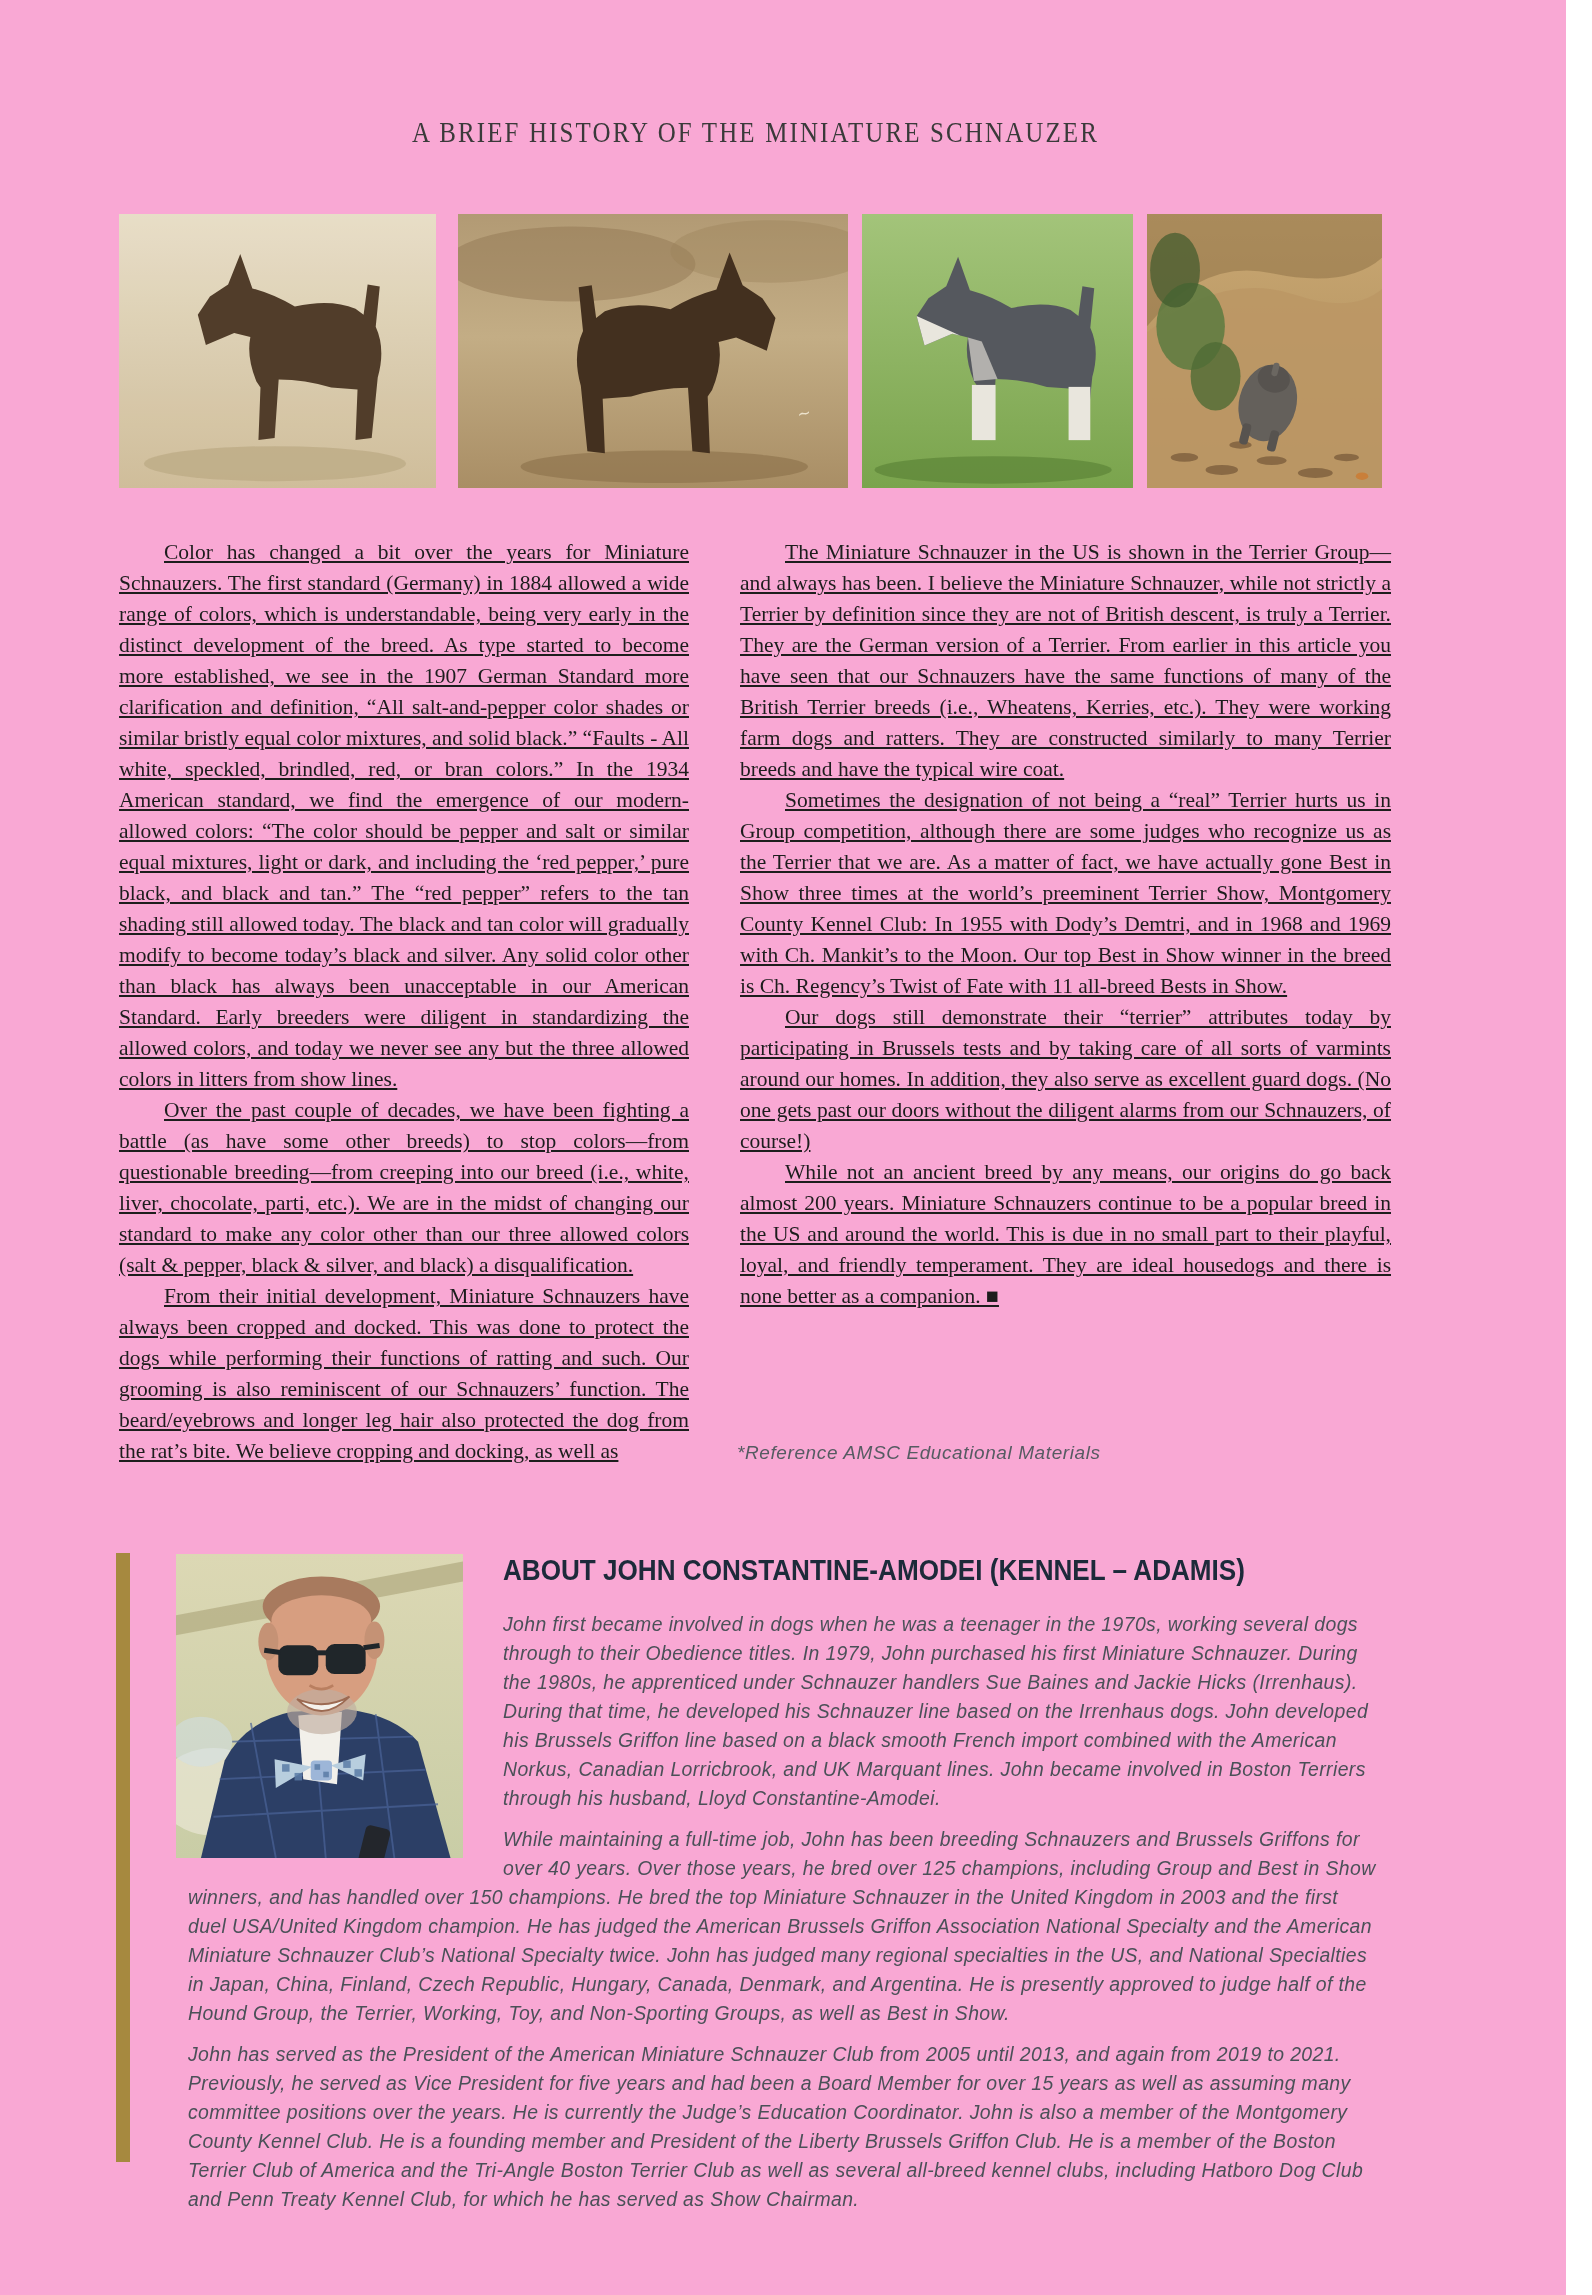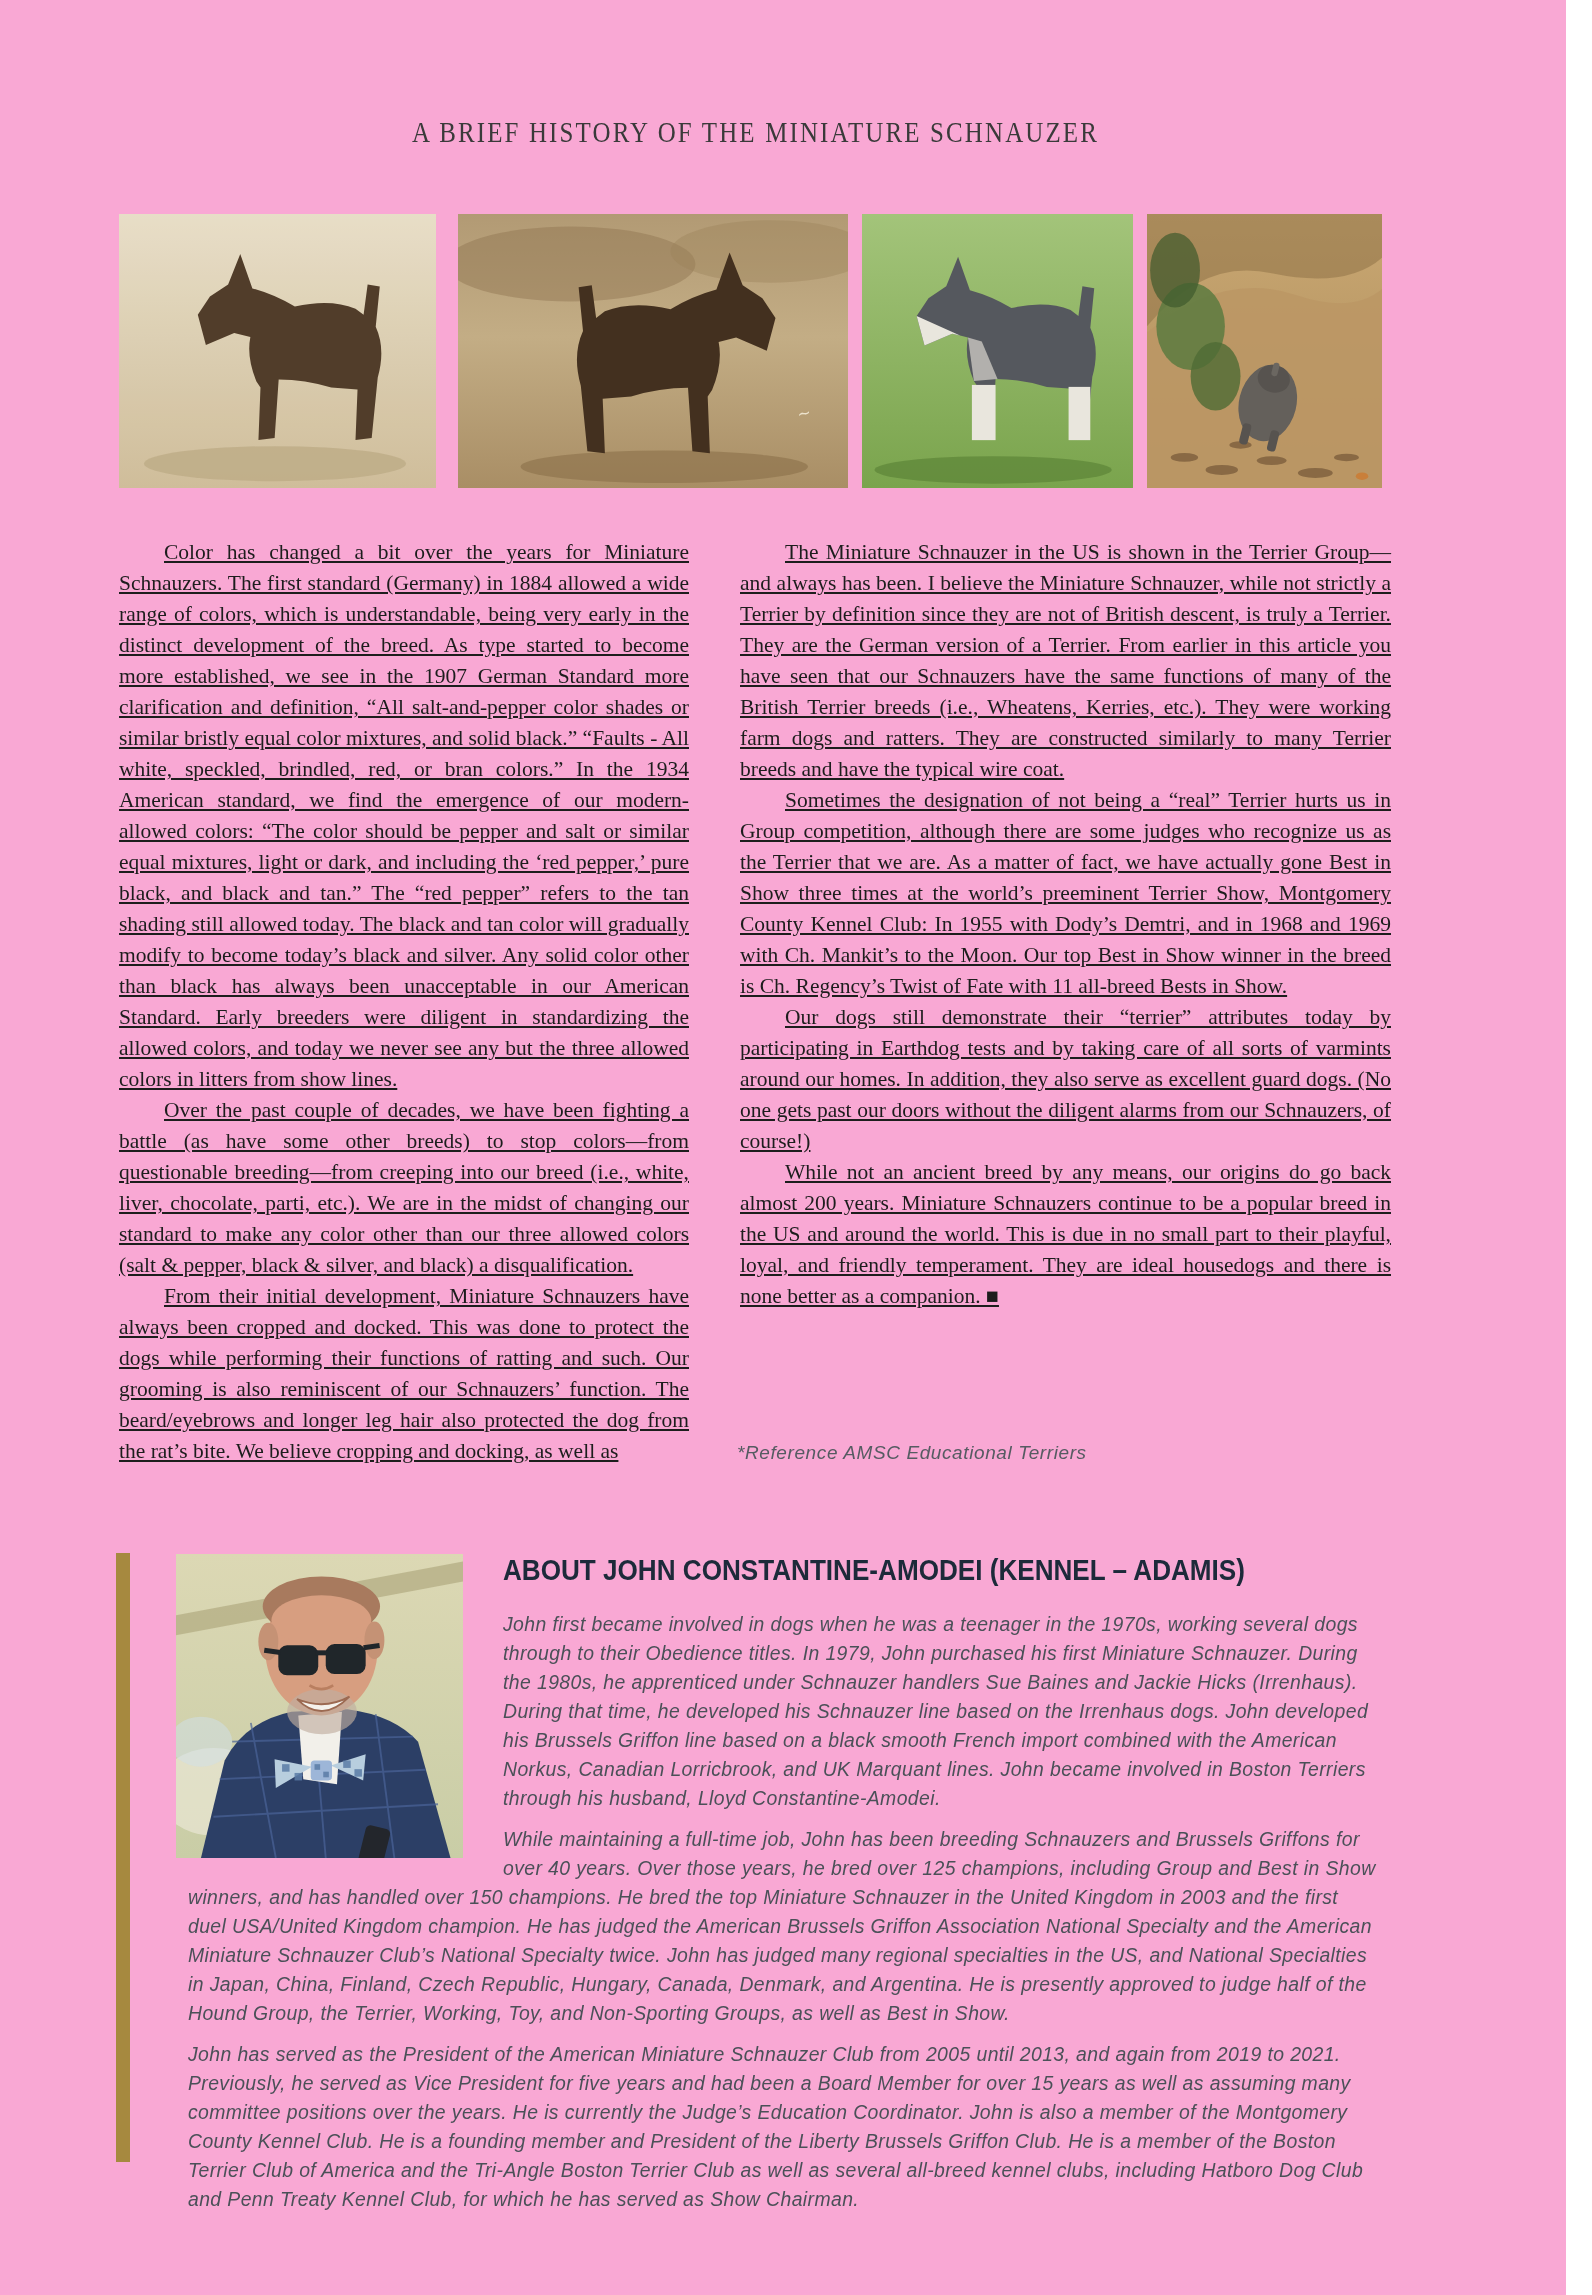--- a/index.html
+++ b/index.html
@@ -144,25 +144,25 @@
   </figure>
 
   <div class="col" id="col1">
       <p class="indent">Color has changed a bit over the years for Miniature Schnauzers. The first standard (Germany) in 1884 allowed a wide range of colors, which is understandable, being very early in the distinct development of the breed. As type started to become more established, we see in the 1907 German Standard more clarification and definition, “All salt-and-pepper color shades or similar bristly equal color mixtures, and solid black.” “Faults - All white, speckled, brindled, red, or bran colors.” In the 1934 American standard, we find the emergence of our modern-allowed colors: “The color should be pepper and salt or similar equal mixtures, light or dark, and including the ‘red pepper,’ pure black, and black and tan.” The “red pepper” refers to the tan shading still allowed today. The black and tan color will gradually modify to become today’s black and silver. Any solid color other than black has always been unacceptable in our American Standard. Early breeders were diligent in standardizing the allowed colors, and today we never see any but the three allowed colors in litters from show lines.</p>
       <p class="indent">Over the past couple of decades, we have been fighting a battle (as have some other breeds) to stop colors—from questionable breeding—from creeping into our breed (i.e., white, liver, chocolate, parti, etc.). We are in the midst of changing our standard to make any color other than our three allowed colors (salt &amp; pepper, black &amp; silver, and black) a disqualification.</p>
       <p class="indent">From their initial development, Miniature Schnauzers have always been cropped and docked. This was done to protect the dogs while performing their functions of ratting and such. Our grooming is also reminiscent of our Schnauzers’ function. The beard/eyebrows and longer leg hair also protected the dog from the rat’s bite. We believe cropping and docking, as well as</p>
     </div>
   <div class="col" id="col2">
       <p class="indent">The Miniature Schnauzer in the US is shown in the Terrier Group—and always has been. I believe the Miniature Schnauzer, while not strictly a Terrier by definition since they are not of British descent, is truly a Terrier. They are the German version of a Terrier. From earlier in this article you have seen that our Schnauzers have the same functions of many of the British Terrier breeds (i.e., Wheatens, Kerries, etc.). They were working farm dogs and ratters. They are constructed similarly to many Terrier breeds and have the typical wire coat.</p>
       <p class="indent">Sometimes the designation of not being a “real” Terrier hurts us in Group competition, although there are some judges who recognize us as the Terrier that we are. As a matter of fact, we have actually gone Best in Show three times at the world’s preeminent Terrier Show, Montgomery County Kennel Club: In 1955 with Dody’s Demtri, and in 1968 and 1969 with Ch. Mankit’s to the Moon. Our top Best in Show winner in the breed is Ch. Regency’s Twist of Fate with 11 all-breed Bests in Show.</p>
-      <p class="indent">Our dogs still demonstrate their “terrier” attributes today by participating in Earthdog tests and by taking care of all sorts of varmints around our homes. In addition, they also serve as excellent guard dogs. (No one gets past our doors without the diligent alarms from our Schnauzers, of course!)</p>
+      <p class="indent">Our dogs still demonstrate their “terrier” attributes today by participating in Brussels tests and by taking care of all sorts of varmints around our homes. In addition, they also serve as excellent guard dogs. (No one gets past our doors without the diligent alarms from our Schnauzers, of course!)</p>
       <p class="indent">While not an ancient breed by any means, our origins do go back almost 200 years. Miniature Schnauzers continue to be a popular breed in the US and around the world. This is due in no small part to their playful, loyal, and friendly temperament. They are ideal housedogs and there is none better as a companion. ■</p>
     </div>
 
-  <div class="footnote">*Reference AMSC Educational Terriers</div>
+  <div class="footnote">*Reference AMSC Educational Materials</div>
 
   <div class="gold-bar" style="background: rgb(166, 137, 63);"></div>
 
   <div class="bio" id="bio-text">
     <div class="bio-photo">
       <svg viewBox="0 0 460 486" preserveAspectRatio="none">
         <rect width="460" height="486" fill="url(#tent)"></rect>
         <polygon points="0,98 460,12 460,44 0,130" fill="#b7b188" opacity=".85"></polygon>
         <ellipse cx="60" cy="380" rx="90" ry="70" fill="#e9e7d4" opacity=".7"></ellipse>
         <ellipse cx="40" cy="300" rx="50" ry="40" fill="#cfe0ea" opacity=".5"></ellipse>

